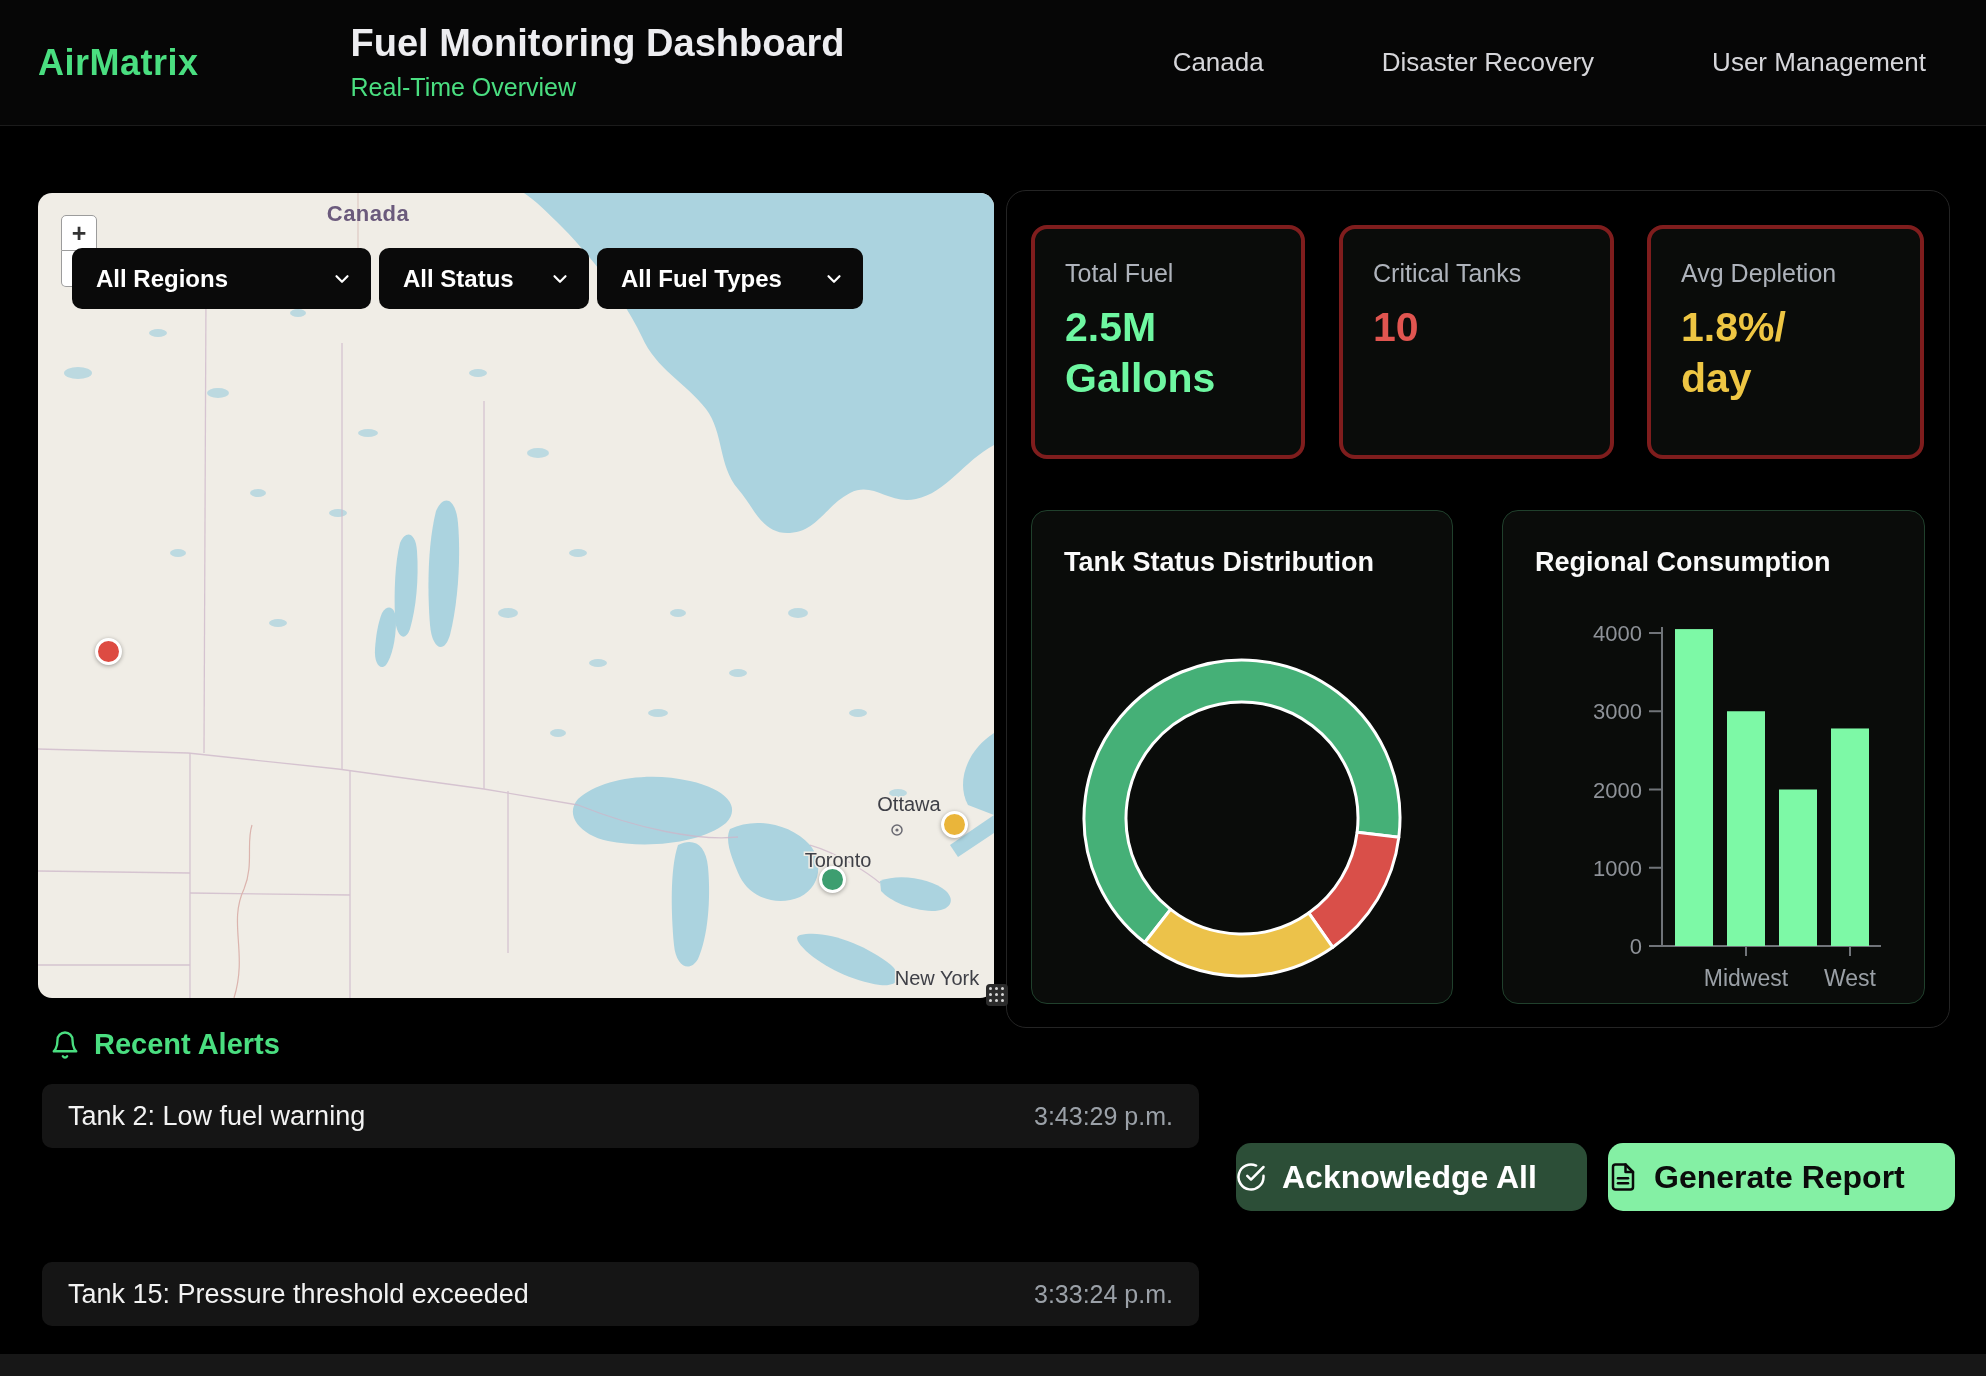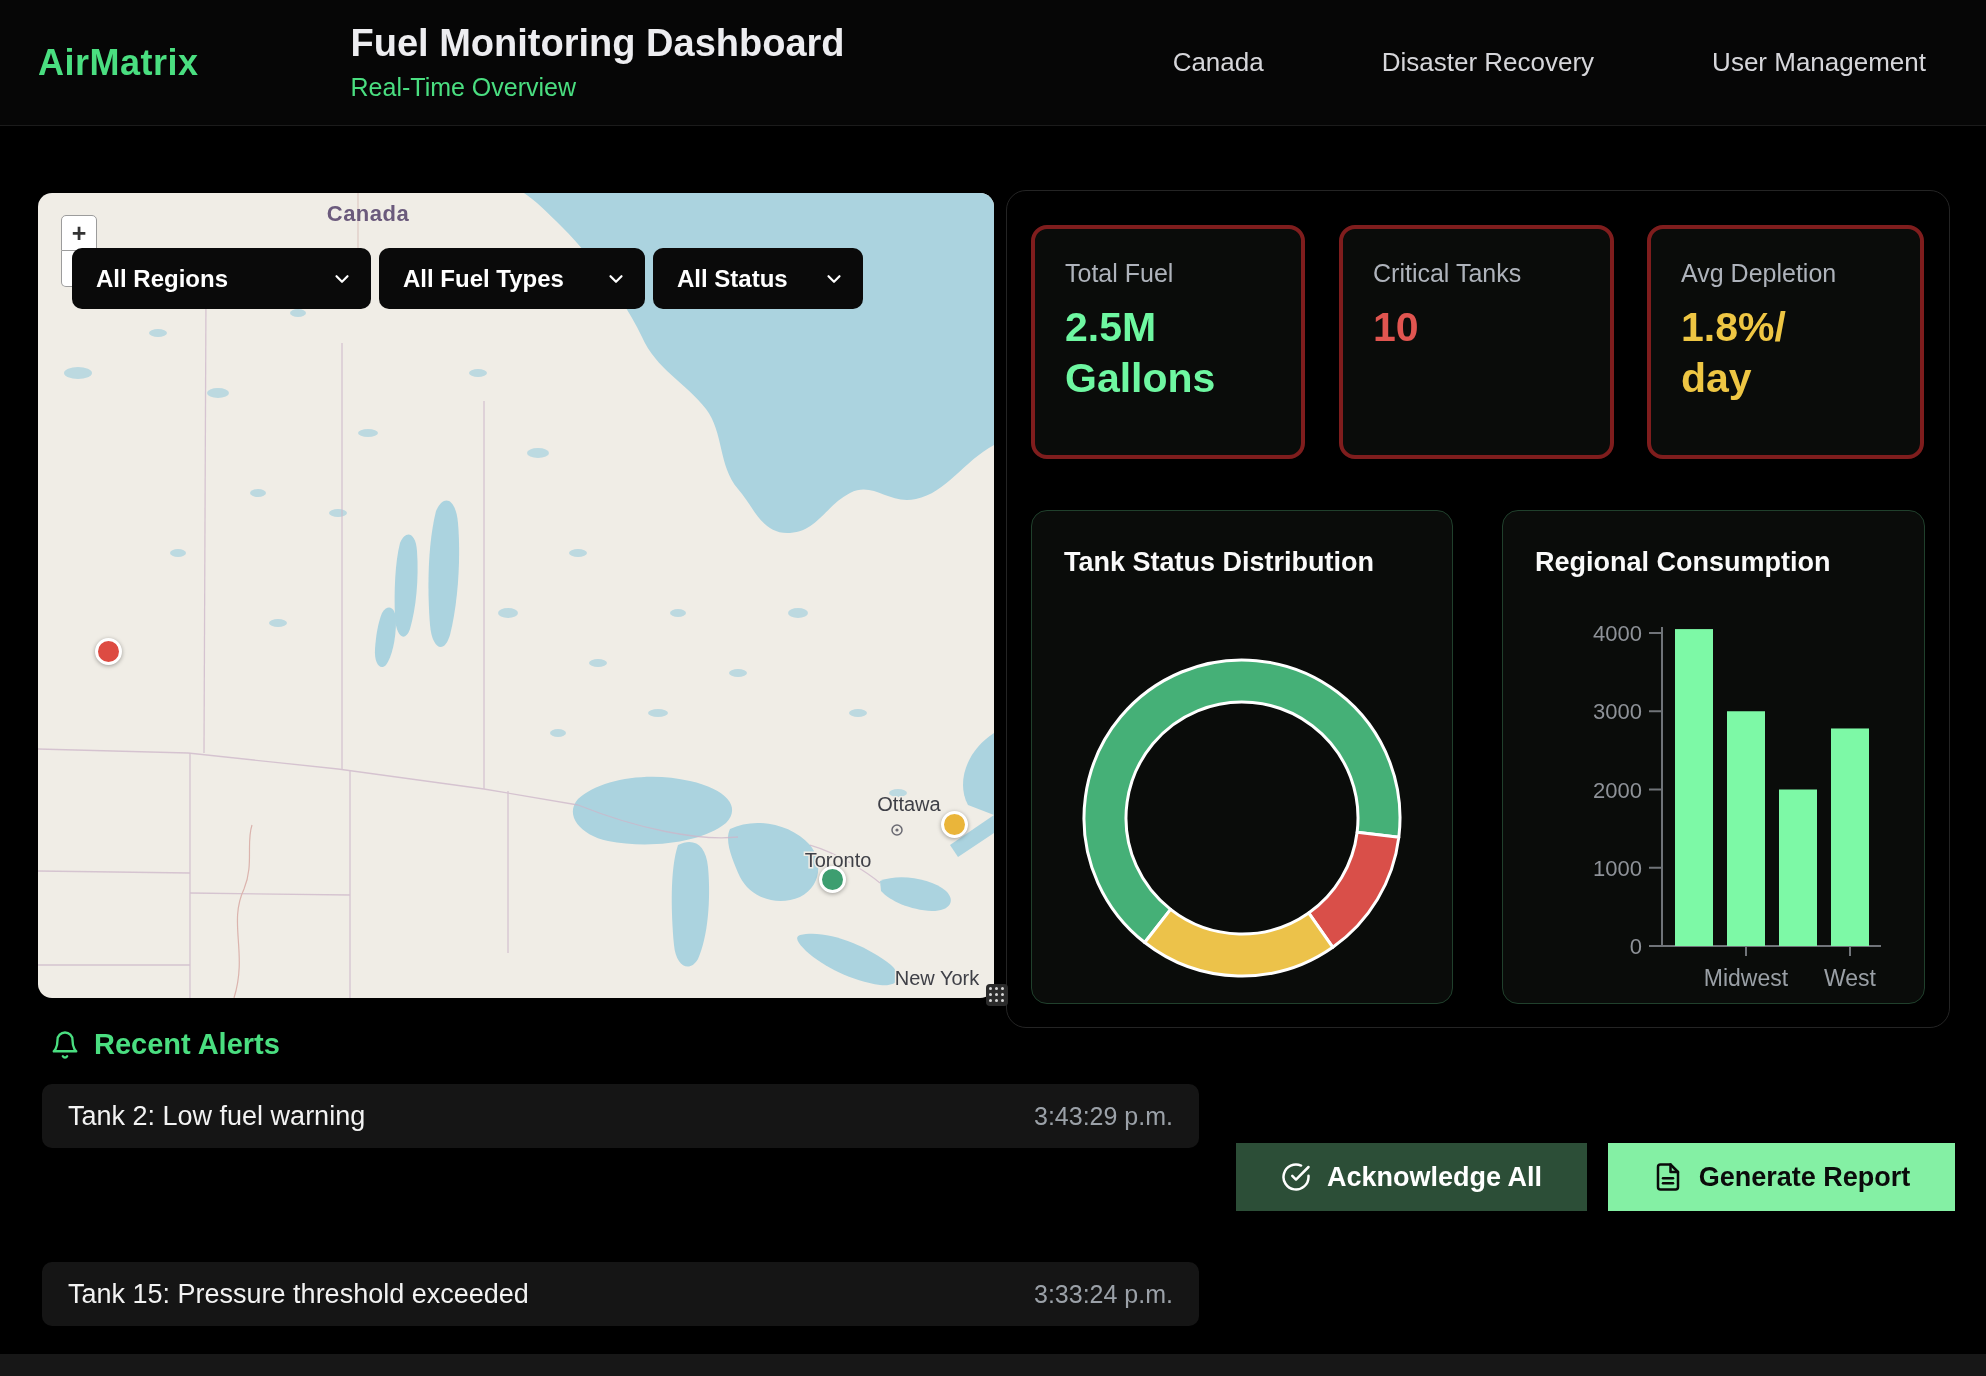--- a/index.html
+++ b/index.html
@@ -60,23 +60,23 @@
   
   .alerts-title { position:absolute; left:50px; top:1028px; display:flex; align-items:center; gap:14px; }
   .alerts-title span { font-size:29px; font-weight:700; color:#4ade80; }
   .alert-row { position:absolute; left:42px; width:1157px; height:64px; background:#151515;
                border-radius:10px; display:flex; align-items:center; justify-content:space-between;
                padding:0 26px; cursor:pointer; }
   .alert-msg { font-size:27px; color:#f2f2f2; }
   .alert-time { font-size:25px; color:#9ba1a8; }
 
   
-  .btn { position:absolute; top:1143px; height:68px; border:none; border-radius:0;
-         display:flex; align-items:center; justify-content:center; gap:16px;
-         font-size:27px; font-weight:700; cursor:pointer;
+  .btn { position:absolute; top:1143px; height:68px; border:none; border-radius:15px;
+         display:flex; align-items:center; justify-content:flex-start; gap:16px;
+         font-size:32px; font-weight:700; cursor:pointer;
          font-family:"Liberation Sans","DejaVu Sans",sans-serif; }
   .btn-ack { left:1236px; width:351px; background:#2c4e37; color:#fff; }
   .btn-gen { left:1608px; width:347px; background:#84f0a4; color:#0b0b0b; }
 
   .footer-strip { position:absolute; left:0; top:1354px; width:1986px; height:22px; background:#171717; }
 </style>
 </head>
 <body>
 
 <div class="canvas">
@@ -168,28 +168,28 @@
       <div class="zoom-btn out">−</div>
     </div>
 
     <div class="filters">
       <div class="filter w1">
         <span>All Regions</span>
         <svg class="chev" viewBox="0 0 24 24" fill="none" stroke="#fff" stroke-width="2.4" stroke-linecap="round" stroke-linejoin="round">
             <polyline points="6 9 12 15 18 9"></polyline>
           </svg>
       </div>
-      <div class="filter w2">
-        <span>All Fuel Types</span>
+      <div class="filter w3">
+        <span>All Status</span>
         <svg class="chev" viewBox="0 0 24 24" fill="none" stroke="#fff" stroke-width="2.4" stroke-linecap="round" stroke-linejoin="round">
             <polyline points="6 9 12 15 18 9"></polyline>
           </svg>
       </div>
-      <div class="filter w3">
-        <span>All Status</span>
+      <div class="filter w2">
+        <span>All Fuel Types</span>
         <svg class="chev" viewBox="0 0 24 24" fill="none" stroke="#fff" stroke-width="2.4" stroke-linecap="round" stroke-linejoin="round">
             <polyline points="6 9 12 15 18 9"></polyline>
           </svg>
       </div>
     </div>
 
     <div class="map-marker" style="left: 57px; top: 445px; background: rgb(221, 75, 66);"></div>
     <div class="map-marker" style="left: 903px; top: 618px; background: rgb(234, 181, 58);"></div>
     <div class="map-marker" style="left: 781px; top: 673px; background: rgb(61, 158, 112);"></div>
   </div>

